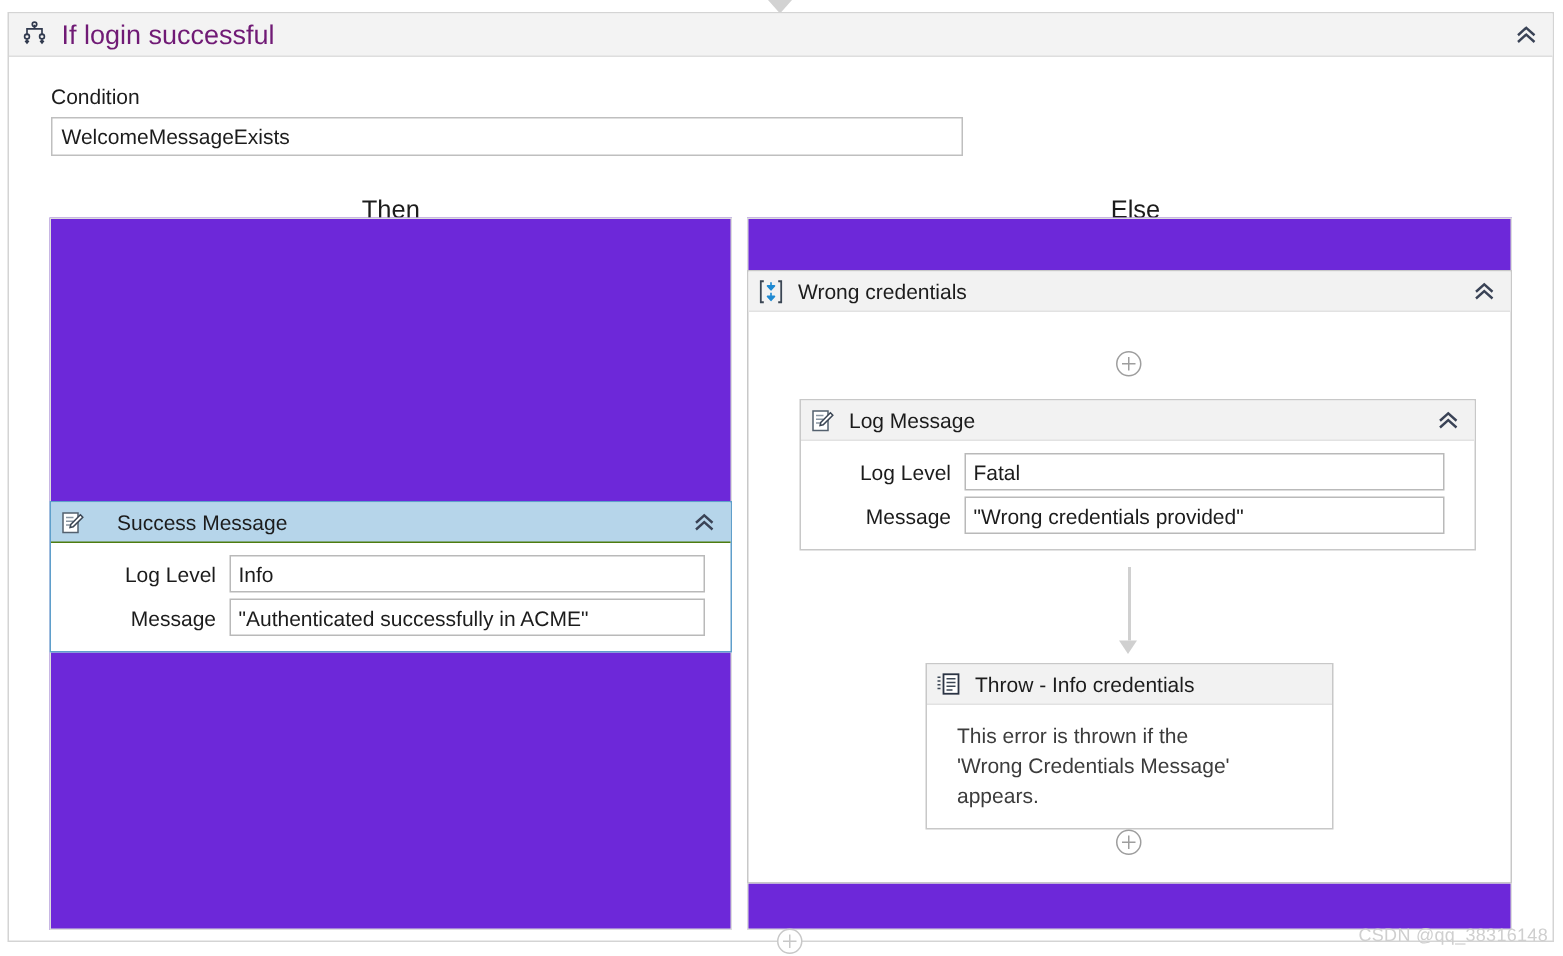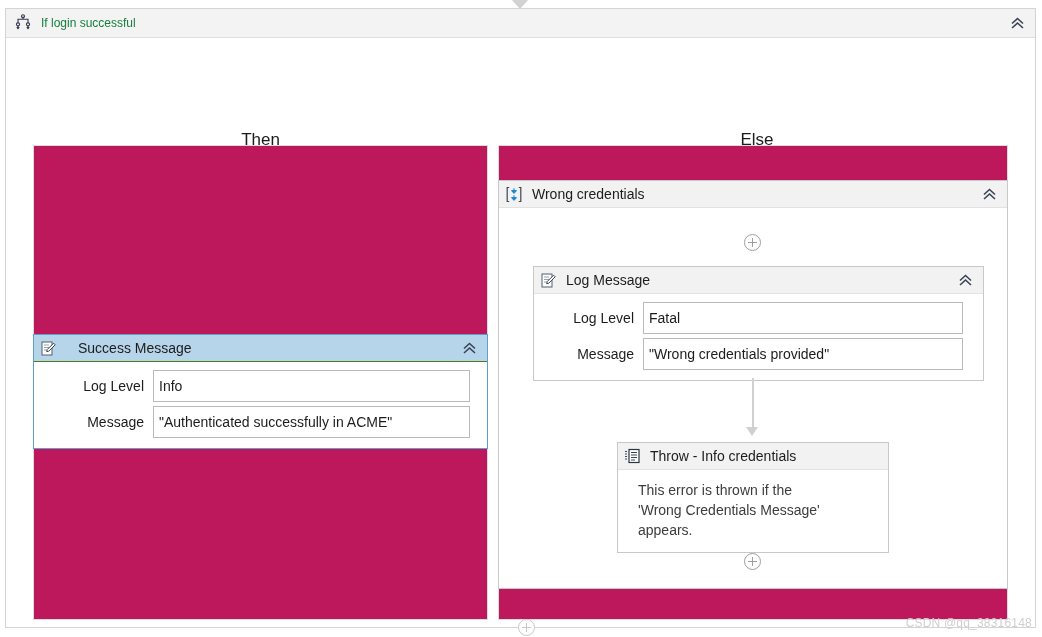--- a/index.html
+++ b/index.html
@@ -47,22 +47,22 @@
     height: 29px;
     background: #f3f3f3;
     border-bottom: 1px solid #dedede;
     display: flex;
     align-items: center;
     padding: 0 8px 0 8px;
     box-sizing: border-box;
     position: relative;
   }
   .act-header .title {
-    font-size: 12px;
-    color: #15803d;
+    font-size: 18px;
+    color: #701a75;
     margin-left: 9px;
     white-space: nowrap;
   }
   .collapse-btn {
     position: absolute;
     right: 9px;
     top: 50%;
     transform: translateY(-50%);
     width: 18px;
     height: 18px;
@@ -106,21 +106,21 @@
     color: #1c1c1c;
     text-align: center;
   }
   #then-label { left: 27px; top: 121px; width: 455px; }
   #else-label { left: 496px; top: 121px; width: 510px; }
 
   
   .branch-panel {
     position: absolute;
     border: 1px solid #dcdcdc;
-    background: #be185d;
+    background: #6d28d9;
     box-sizing: border-box;
   }
   #then-panel { left: 27px; top: 136px; width: 455px; height: 475px; }
   #else-panel { left: 492px; top: 136px; width: 510px; height: 475px; }
 
   
   .act-box {
     border: 1px solid #c8c8c8;
     background: #ffffff;
     box-sizing: border-box;
@@ -155,21 +155,21 @@
   }
   .prop-row:last-child { margin-bottom: 0; }
   .prop-label {
     font-size: 14px;
     color: #1c1c1c;
     text-align: right;
     padding-right: 9px;
     white-space: nowrap;
   }
   .prop-field {
-    height: 32px;
+    height: 25px;
     border: 1px solid #b9b9b9;
     background: #ffffff;
     box-sizing: border-box;
     display: flex;
     align-items: center;
     padding: 0 5px;
     font-size: 14px;
     color: #1c1c1c;
     position: relative;
   }
@@ -280,20 +280,24 @@
     </span>
     <span class="title">If login successful</span>
     <span class="collapse-btn">
       <svg width="17" height="17" viewBox="0 0 17 17">
         <path d="M3 8.5 L8.5 3.5 L14 8.5" stroke="#3a4356" stroke-width="1.6" fill="none"></path>
         <path d="M3 13 L8.5 8 L14 13" stroke="#3a4356" stroke-width="1.6" fill="none"></path>
       </svg>
     </span>
   </div>
 
+  <div id="condition-area">
+    <div id="condition-label">Condition</div>
+    <div id="condition-input">WelcomeMessageExists</div>
+  </div>
 
   <div class="branch-label" id="then-label">Then</div>
   <div class="branch-label" id="else-label">Else</div>
 
   <div class="branch-panel" id="then-panel">
 
     <div class="act-box selected-box" id="success-message-box" style="left:-1px; top:188px; width:455px;">
       <div class="act-box-header header-blue">
         <span class="icon-wrap">
           <svg width="17" height="17" viewBox="0 0 17 17">

